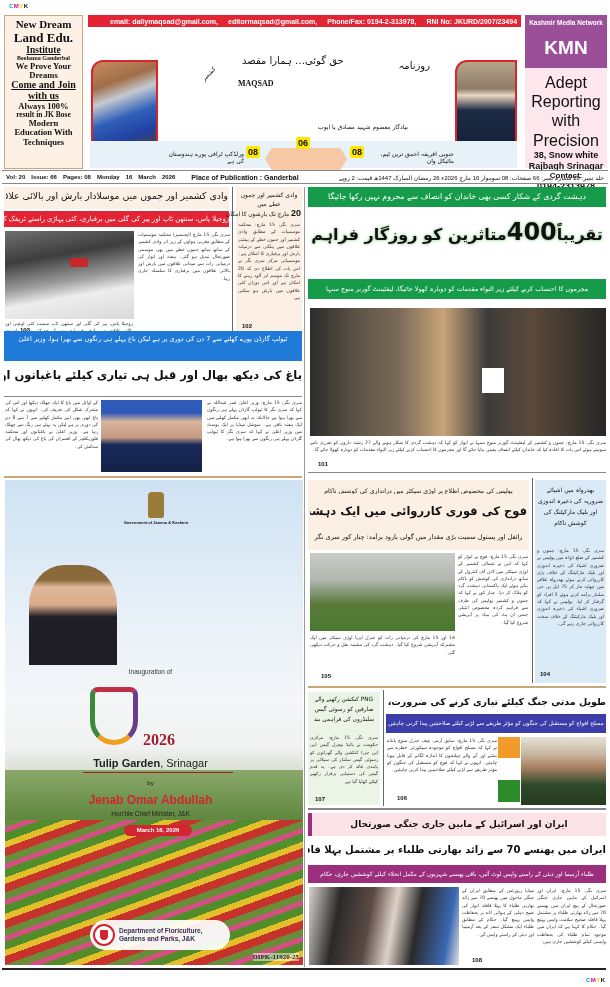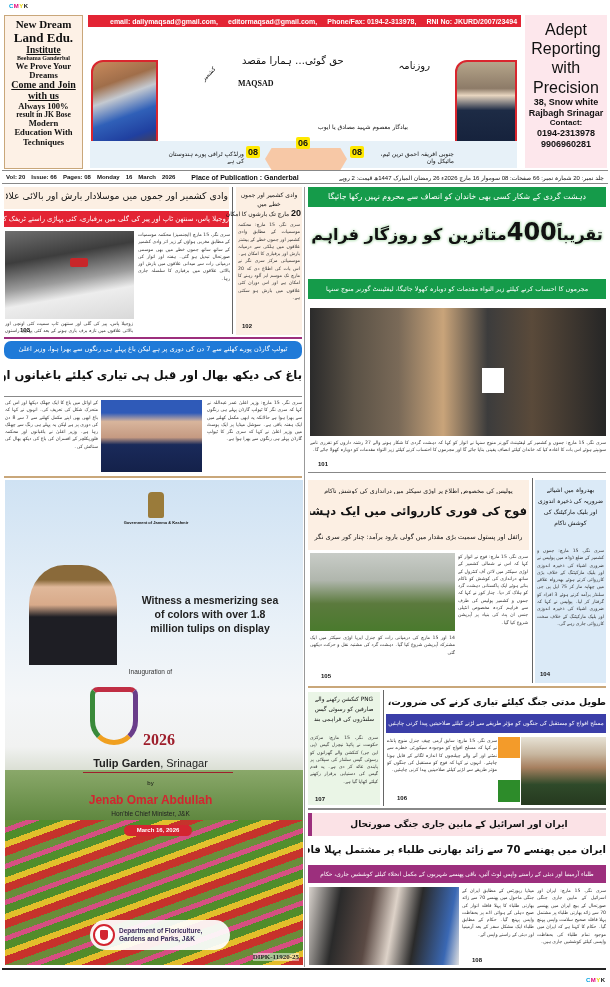--- a/index.html
+++ b/index.html
@@ -161,20 +161,24 @@
 
 <div id="teaser-strip" class="abs"></div>
 <div id="hex" class="abs"></div>
 <div class="teaser-num abs" style="left:246px;top:146px;">08</div>
 <div class="teaser-text abs" style="left:160px;top:150px;width:84px;">ورلڈکپ ٹرافی پورے ہندوستان کی ہے</div>
 <div class="teaser-num abs" style="left:296px;top:137px;">06</div>
 <div class="teaser-num abs" style="left:350px;top:146px;">08</div>
 <div class="teaser-text abs" style="left:368px;top:150px;width:86px;">جنوبی افریقہ احمق ترین ٹیم، مائیکل وان</div>
 
 <div id="kmn-box" class="abs">
+  <div id="kmn-top">
+    <div id="kmn-arc">Kashmir Media Network</div>
+    <div id="kmn-logo">KMN</div>
+  </div>
   <div id="kmn-body">
     <div class="t1">Adept Reporting</div>
     <div class="t1">with Precision</div>
     <div class="t2">38, Snow white</div>
     <div class="t2">Rajbagh Srinagar</div>
     <div class="t2" style="font-size:8px;">Contact:</div>
     <div class="t2">0194-2313978</div>
     <div class="t2">9906960281</div>
   </div>
 </div>
@@ -208,37 +212,34 @@
 <div class="abs head" style="left:237px;top:190px;width:64px;font-size:6px;white-space:normal;line-height:9px;">وادی کشمیر اور جموں خطے میں</div>
 <div class="abs" style="left:237px;top:208px;width:64px;font-size:6px;direction:rtl;text-align:center;white-space:nowrap;">
   <b style="font-size:9px;">20</b>
   <span>مارچ تک بارشوں کا امکان</span>
 </div>
 <div class="abs body-text" style="left:238px;top:221px;width:62px;height:100px;">سری نگر، 15 مارچ: محکمہ موسمیات کے مطابق وادی کشمیر اور جموں خطے کے بیشتر علاقوں میں ہلکی سے درمیانہ بارش اور برفباری کا امکان ہے۔ موسمیاتی مرکز سری نگر نے اس بات کی اطلاع دی کہ 20 مارچ تک موسم ابر آلود رہنے کا امکان ہے اور اس دوران کئی علاقوں میں بارش ہو سکتی ہے۔</div>
 <div class="abs code" style="left:242px;top:323px;">102</div>
 
 <div class="abs" style="left:4px;top:337px;width:298px;height:2px;background:#9c2f7d;"></div>
 
-<div class="abs head bluebar" style="left:4px;top:341px;width:298px;height:18px;font-size:6.5px;line-height:17px;border-radius:7px;">ٹیولپ گارڈن پورے کھلنے سے 7 دن کی دوری پر ہے لیکن باغ پہلے ہی رنگوں سے بھرا ہوا، وزیر اعلیٰ</div>
+<div class="abs head bluebar" style="left:4px;top:331px;width:298px;height:30px;font-size:6.5px;line-height:17px;">ٹیولپ گارڈن پورے کھلنے سے 7 دن کی دوری پر ہے لیکن باغ پہلے ہی رنگوں سے بھرا ہوا، وزیر اعلیٰ</div>
 <div class="abs head" style="left:4px;top:360px;width:298px;font-size:11.5px;font-weight:bold;line-height:30px;">باغ کی دیکھ بھال اور قبل ہی تیاری کیلئے باغبانوں اور محکمہ فلوریکلچر کی سراہنا</div>
 <div class="abs" style="left:4px;top:396px;width:298px;height:1px;background:#888;"></div>
 <div class="abs body-text" style="left:207px;top:399px;width:95px;height:70px;">سری نگر، 15 مارچ: وزیر اعلیٰ عمر عبداللہ نے کہا کہ سری نگر کا ٹیولپ گارڈن پہلے ہی رنگوں سے بھرا ہوا ہے حالانکہ یہ ابھی مکمل کھلنے میں ایک ہفتہ باقی ہے۔ سوشل میڈیا پر ایک پوسٹ میں وزیر اعلیٰ نے کہا کہ سری نگر کا ٹیولپ گارڈن پہلے ہی رنگوں سے بھرا ہوا ہے۔</div>
 <div class="abs img-omar" style="left:101px;top:400px;width:101px;height:72px;"></div>
 <div class="abs body-text" style="left:5px;top:399px;width:93px;height:70px;">کے اوائل میں باغ کا ایک جھلک دیکھا اور اس کی متحرک شکل کی تعریف کی۔ انہوں نے کہا کہ باغ ابھی بھی اپنے مکمل کھلنے سے 7 سے 8 دن کی دوری پر ہے لیکن یہ پہلے ہی رنگ سے چھلک رہا ہے۔ وزیر اعلیٰ نے باغبانوں اور محکمہ فلوریکلچر کے افسران کی باغ کی دیکھ بھال کی ستائش کی۔</div>
 <div class="abs hrule" style="left:4px;top:476px;width:298px;"></div>
 
 <div id="ad" class="abs">
   <div id="ad-trees"></div>
   <div id="ad-fields"></div>
   <div id="ad-emblem"></div>
   <div id="ad-gov" class="ad-text">Government of Jammu &amp; Kashmir</div>
   <div id="ad-person"></div>
-  <div id="ad-witness" class="ad-text">
-    <span>Witness a mesmerizing sea of colors with over </span><b style="font-weight:900;">1.8 million</b><span> tulips on display</span>
-  </div>
   <div id="ad-inaug" class="ad-text">Inauguration of</div>
   <div id="ad-tulip-icon"></div>
   <div id="ad-year">2026</div>
   <div id="ad-garden" class="ad-text">
     <span>Tulip Garden</span><span style="font-weight:normal;">, Srinagar</span>
   </div>
   <div id="ad-line"></div>
   <div id="ad-by" class="ad-text">by</div>
   <div id="ad-jenab" class="ad-text">Jenab Omar Abdullah</div>
   <div id="ad-hon" class="ad-text">Hon'ble Chief Minister, J&amp;K</div>

